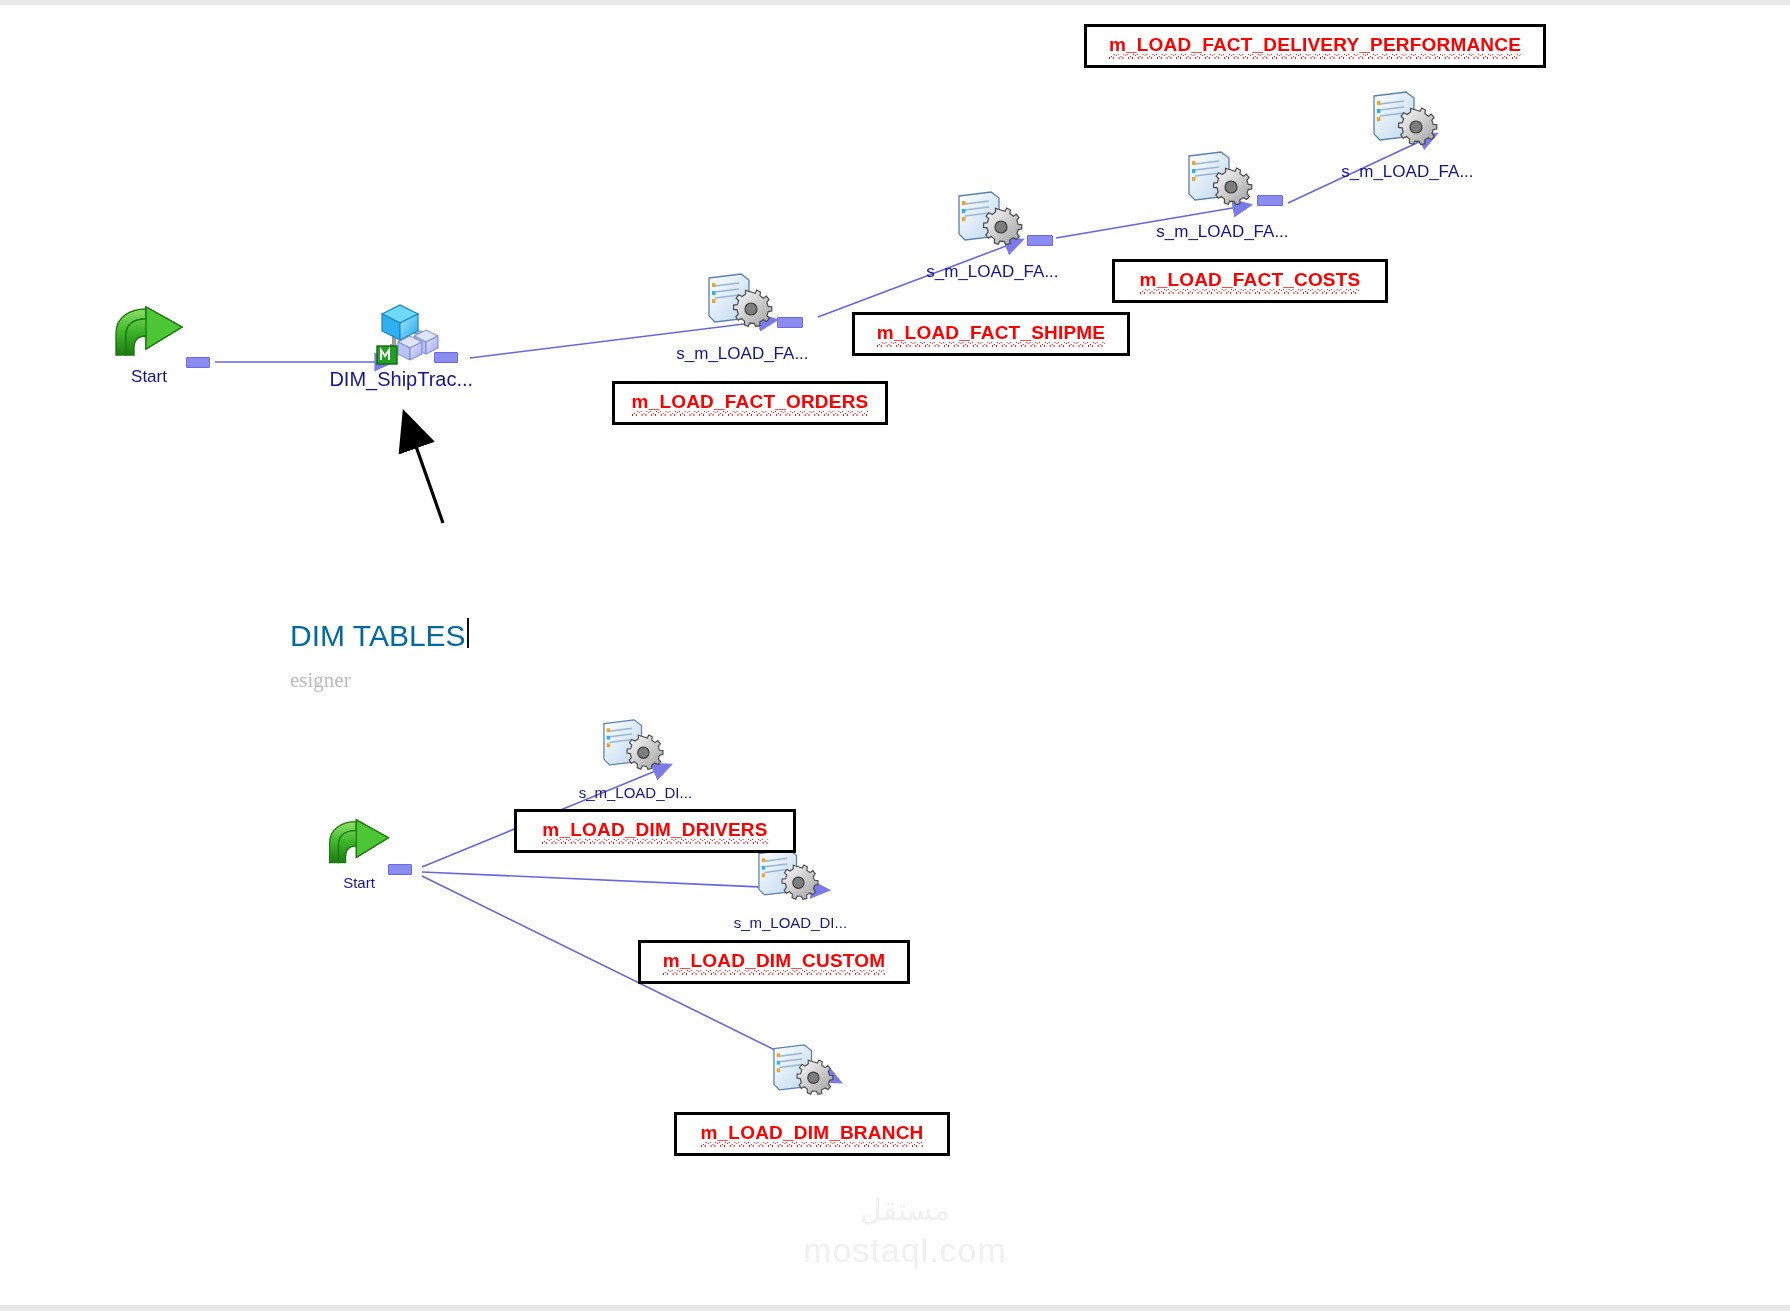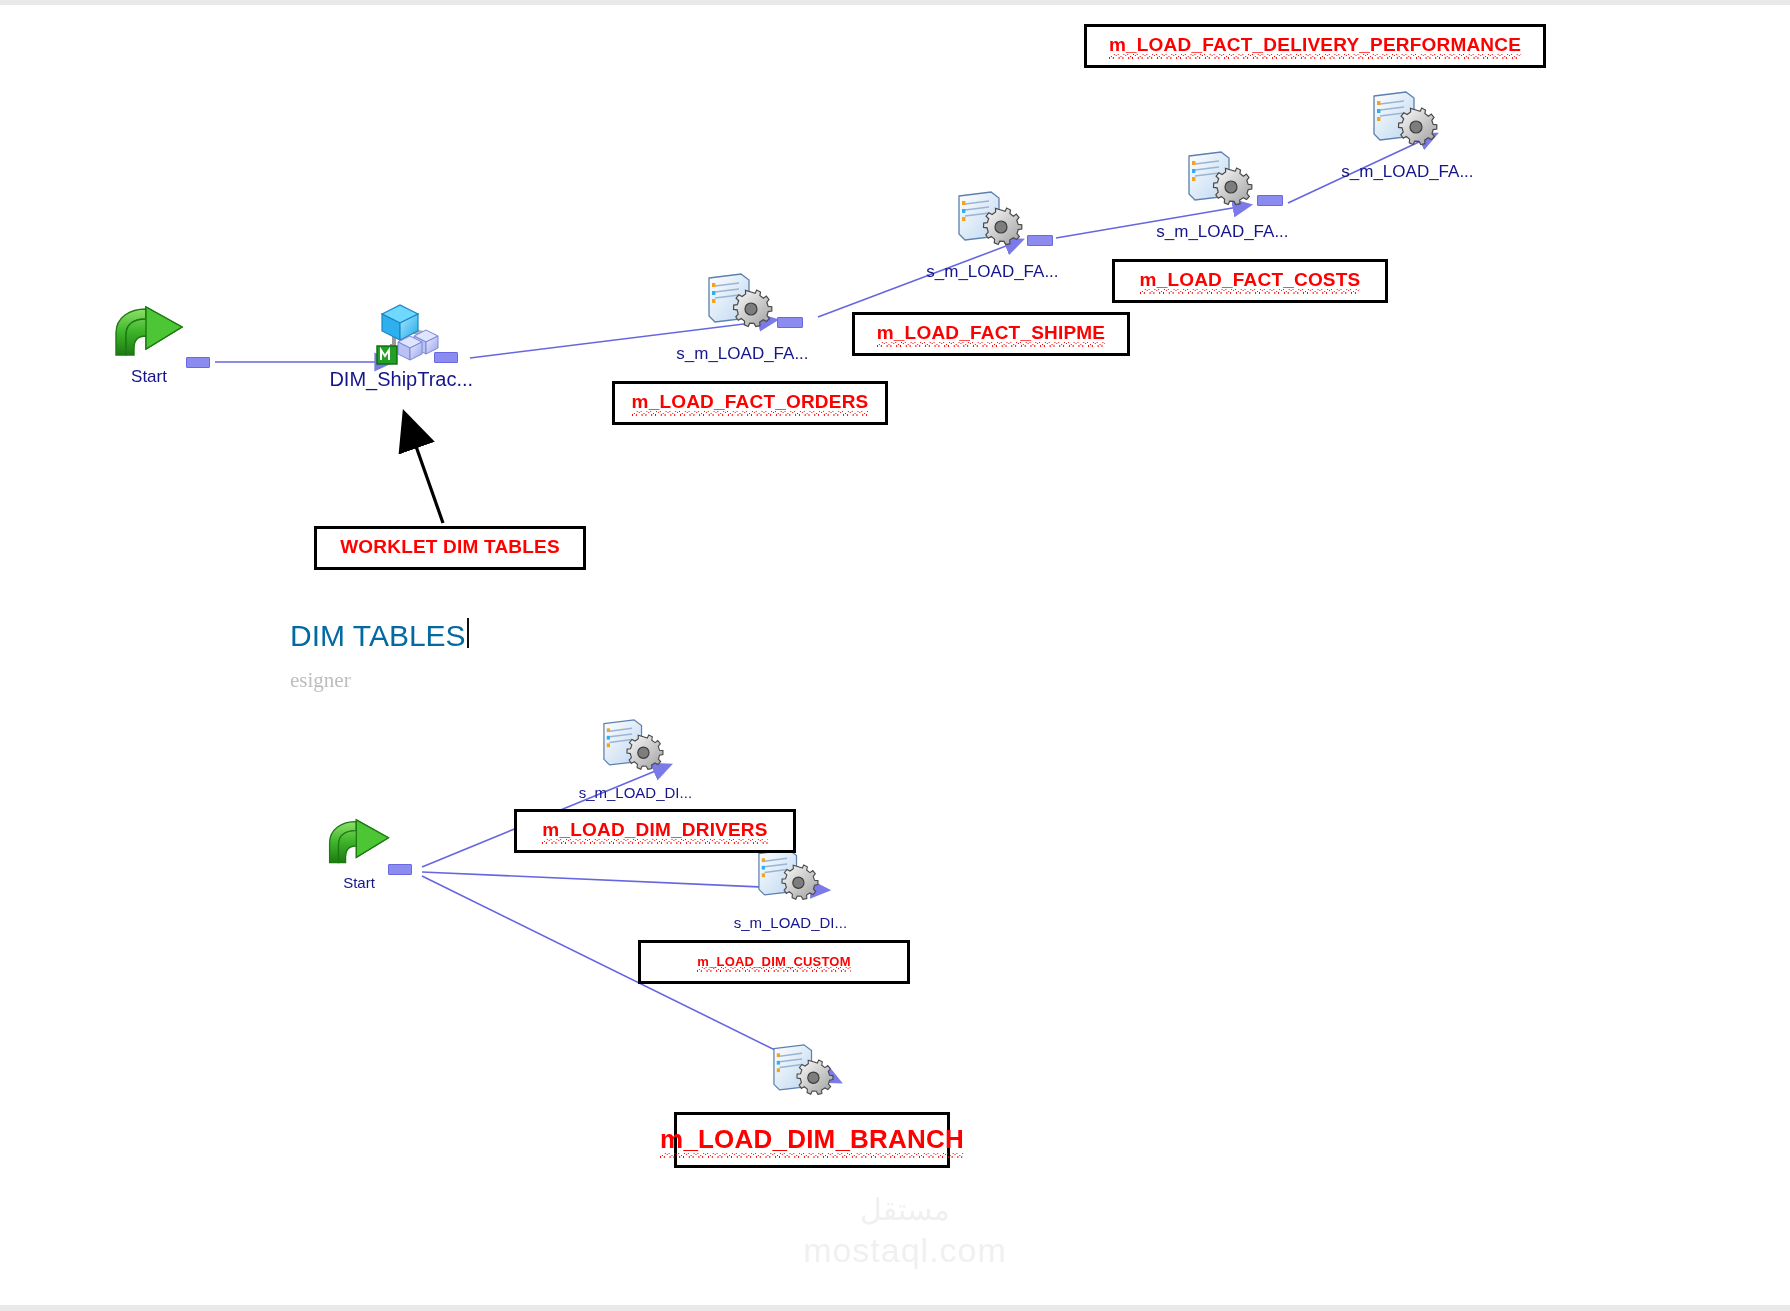--- a/index.html
+++ b/index.html
@@ -278,23 +278,20 @@
   </div>
 
   <div class="callout squiggle" style="left:852px;top:312px;width:278px;height:44px;font-size:19px;">
     <span class="txt">m_LOAD_FACT_SHIPME</span>
   </div>
 
   <div class="callout squiggle" style="left:612px;top:381px;width:276px;height:44px;font-size:19px;">
     <span class="txt">m_LOAD_FACT_ORDERS</span>
   </div>
 
-  <div class="callout" style="left:314px;top:526px;width:272px;height:44px;font-size:19px;">
-    <span class="txt">WORKLET DIM TABLES</span>
-  </div>
 
   <div class="freetext" style="left:290px;top:618px;font-size:30px;">
     <span>DIM TABLES</span><span class="caret"></span>
   </div>
 
   <div class="ghost" style="left:290px;top:668px;font-size:21px;">esigner</div>
 
   <div class="node" style="left:326px;top:818px;">
     <span class="start-icon">
       <svg width="66" height="52" viewBox="0 0 74 58">
@@ -361,25 +358,25 @@
         </g>
       </svg>
     </span>
     <span class="caption" style="top:66px;font-size:15px;left:52%;">s_m_LOAD_DI...</span>
   </div>
 
   <div class="callout squiggle" style="left:514px;top:809px;width:282px;height:44px;font-size:19px;">
     <span class="txt">m_LOAD_DIM_DRIVERS</span>
   </div>
 
-  <div class="callout squiggle" style="left:638px;top:940px;width:272px;height:44px;font-size:13px;">
+  <div class="callout squiggle" style="left:638px;top:940px;width:272px;height:44px;font-size:19px;">
     <span class="txt">m_LOAD_DIM_CUSTOM</span>
   </div>
 
-  <div class="callout squiggle" style="left:674px;top:1112px;width:276px;height:56px;font-size:26px;">
+  <div class="callout squiggle" style="left:674px;top:1112px;width:276px;height:44px;font-size:19px;">
     <span class="txt">m_LOAD_DIM_BRANCH</span>
   </div>
 
   <div class="watermark">
     <div class="wm-ar">مستقل</div>
     <div class="wm-en">mostaql.com</div>
   </div>
 
 </div>
 

